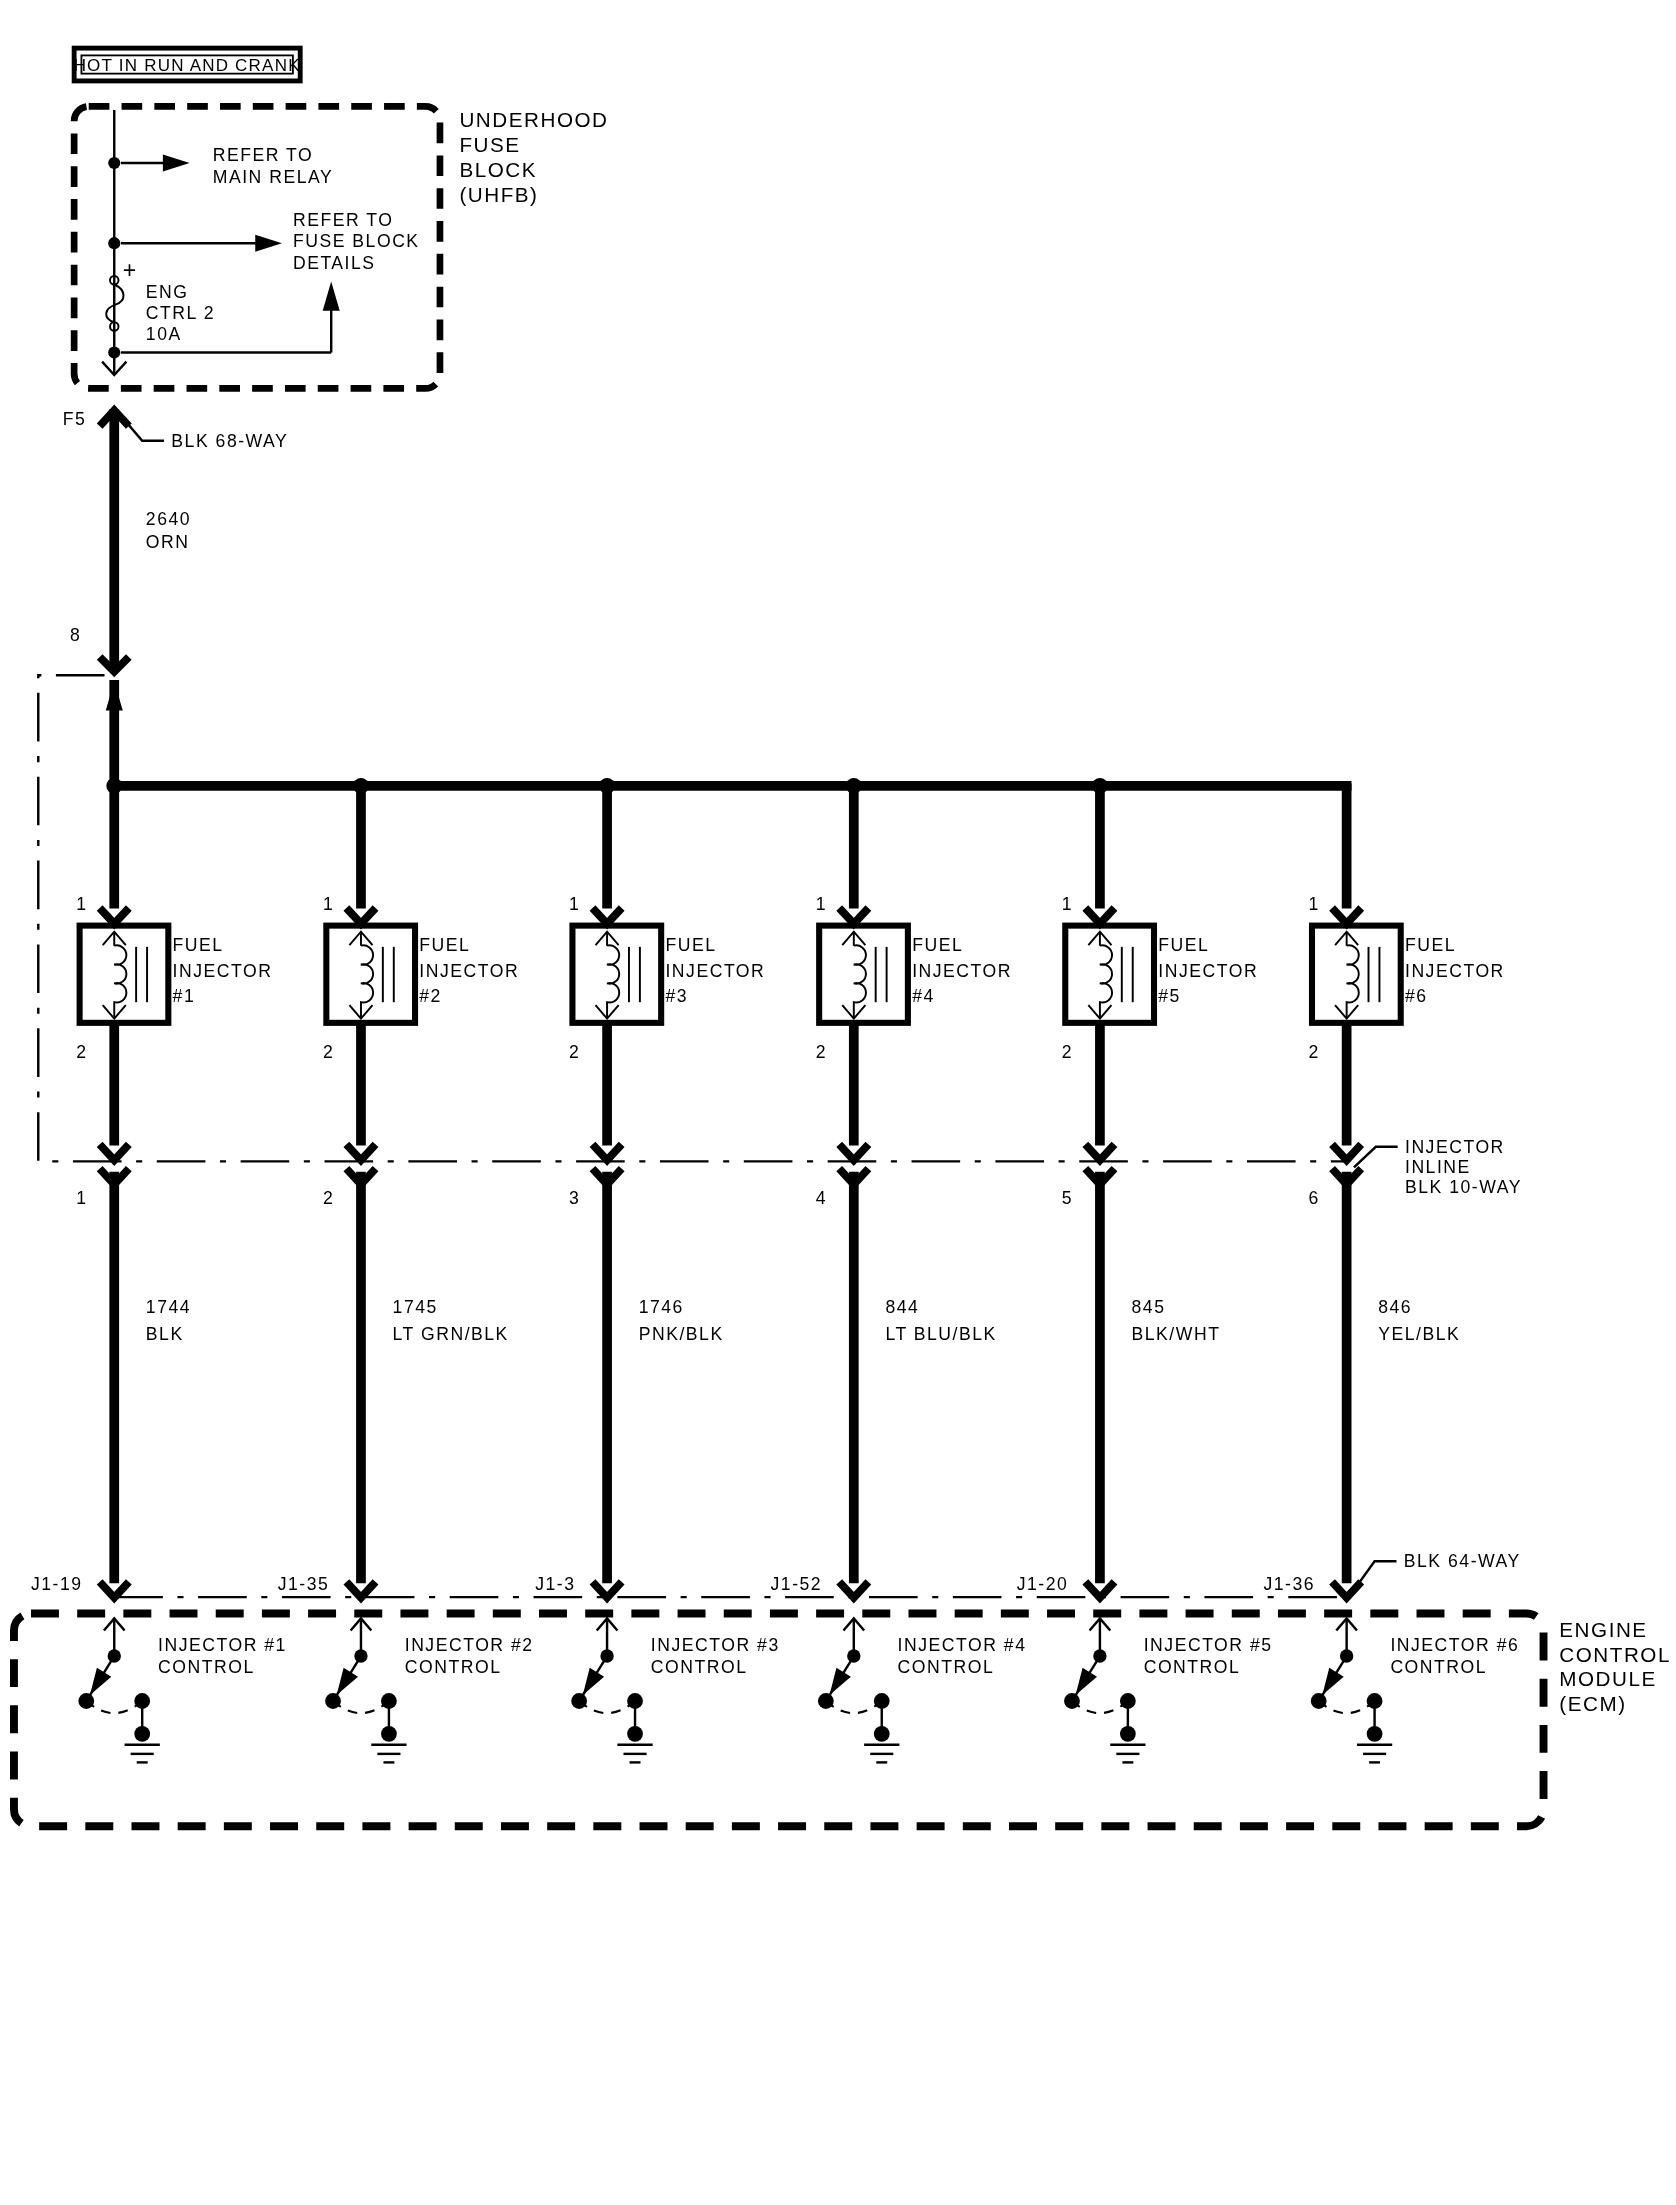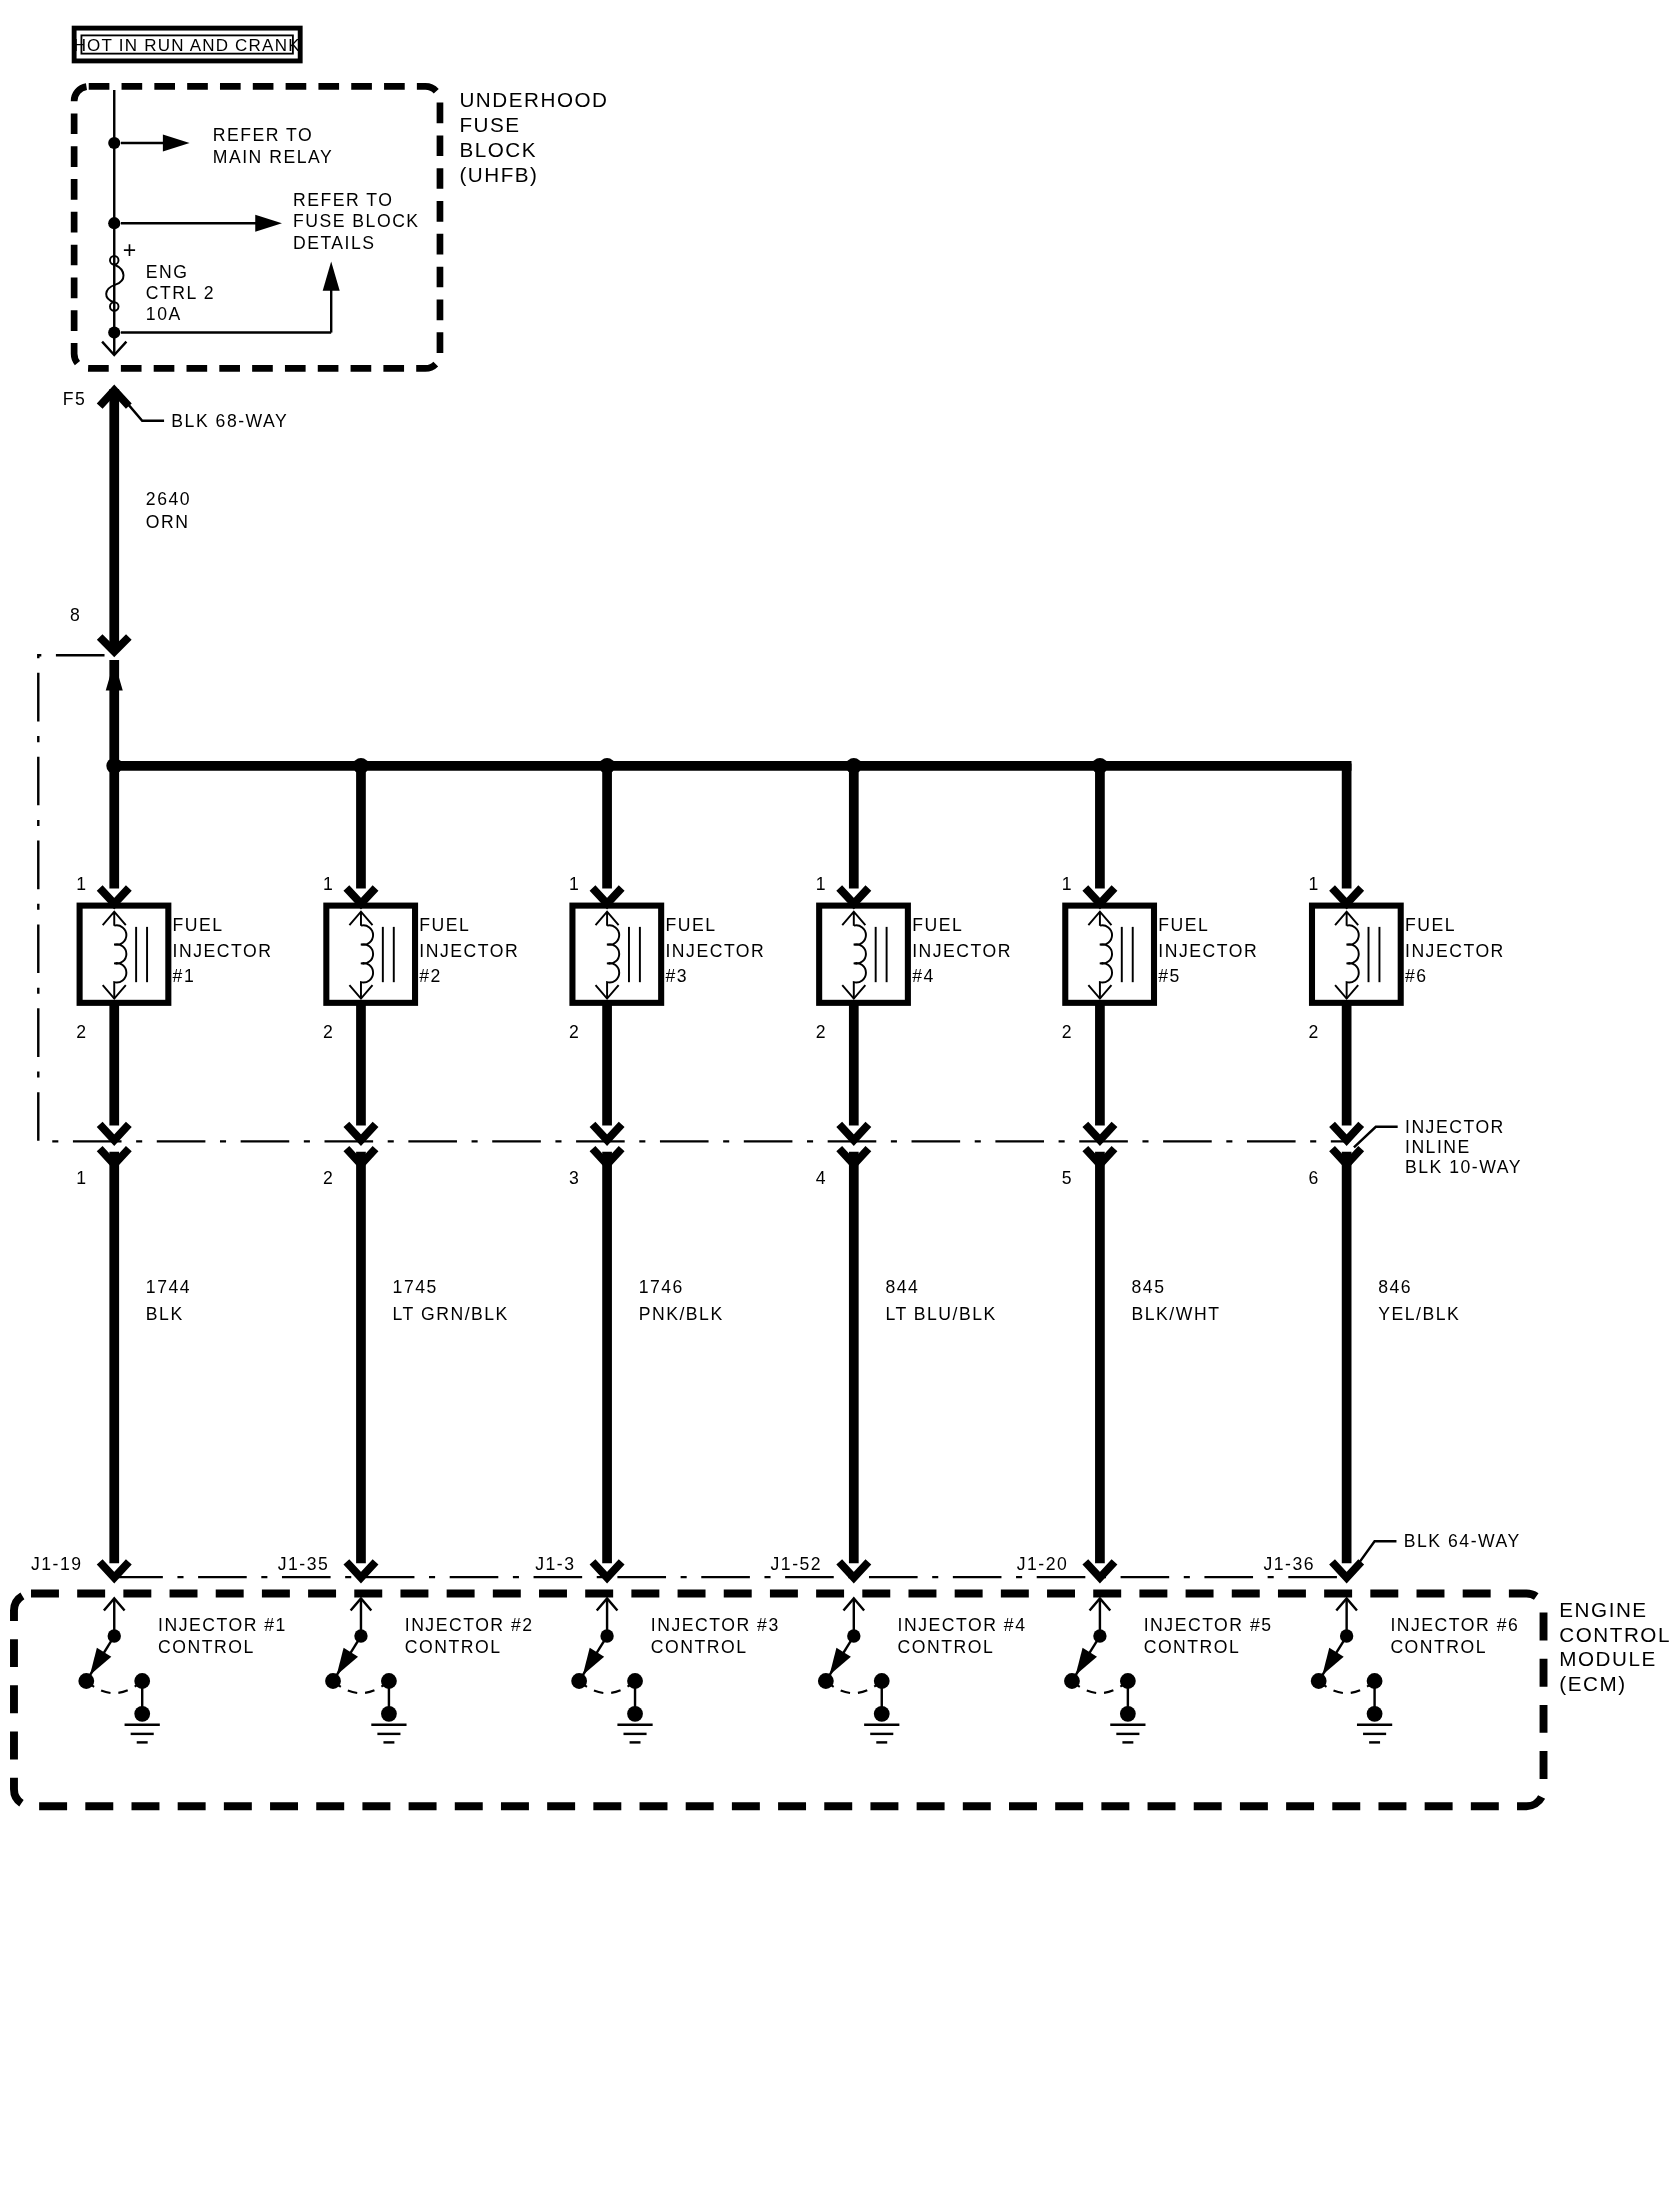--- a/index.html
+++ b/index.html
@@ -1,16 +1,16 @@
 <!DOCTYPE html>
 <html style="font-size:9.7px"><head>
 <meta charset="utf-8">
 <style>
   html,body{margin:0;padding:0;background:#ffffff;}
-  .diagram{position:relative;width:1676px;height:2126px;background:#ffffff;overflow:hidden;}
+  .diagram{position:relative;width:1676px;height:2126px;background:#ffffff;overflow:hidden;margin-top:20px;}
   svg{position:absolute;left:0;top:0;}
   svg text{fill:#000;font-family:"Liberation Sans","DejaVu Sans",sans-serif;letter-spacing:2.5px;}
   .t  {font-size:29px;}
   .tt {font-size:34px;}
   .th {font-size:28px;letter-spacing:2px;}
   .tp {font-size:38px;}
   .end{text-anchor:end;}
   .mid{text-anchor:middle;}
   .n  {stroke:#000;stroke-width:4;fill:none;}
   .n3 {stroke:#000;stroke-width:3.2;fill:none;}

